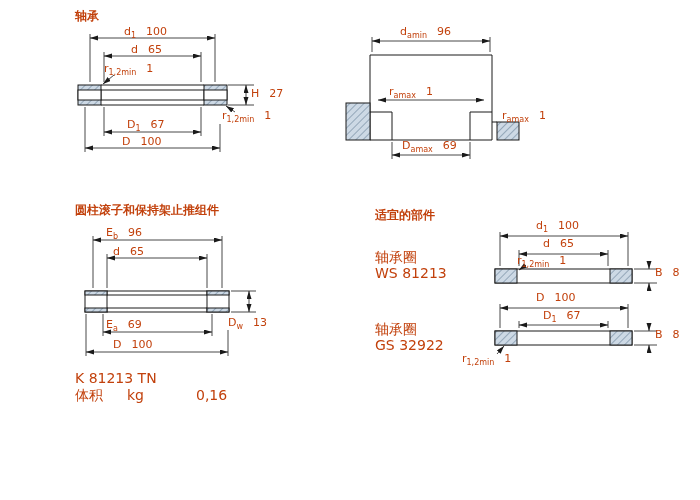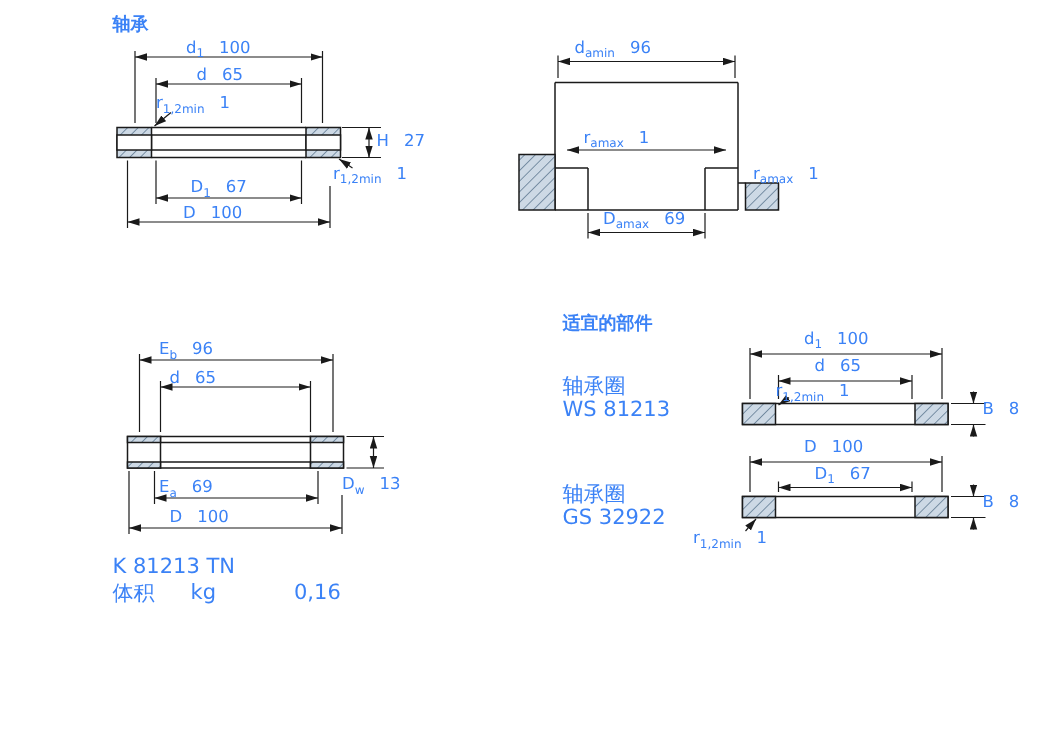--- a/index.html
+++ b/index.html
@@ -1,17 +1,17 @@
 <!DOCTYPE html>
 <html><head>
 <meta charset="utf-8">
 <style>
   html,body{margin:0;padding:0;background:#ffffff;}
   .canvas{position:relative;width:700px;height:500px;background:#ffffff;overflow:hidden;
-          font-family:"DejaVu Sans","Liberation Sans",sans-serif;color:#3b82f6;}
+          font-family:"DejaVu Sans","Liberation Sans",sans-serif;color:#c2410c;}
   .canvas svg{position:absolute;left:0;top:0;}
   .lbl{position:absolute;white-space:nowrap;}
   .title{font-weight:bold;font-size:12px;}
   .txt{font-size:14px;}
   .dim{font-size:11px;}
   .dim sub{font-size:8px;line-height:1;}
   .dim .val{margin-left:10px;}
 </style>
 </head>
 <body>
@@ -145,31 +145,32 @@
       <line x1="519" y1="325" x2="608" y2="325" marker-start="url(#arr)" marker-end="url(#arr)"></line>
       <line x1="634" y1="331" x2="657" y2="331"></line>
       <line x1="634" y1="345" x2="657" y2="345"></line>
       <line x1="649" y1="323" x2="649" y2="331" marker-end="url(#arr)"></line>
       <line x1="649" y1="353" x2="649" y2="345" marker-end="url(#arr)"></line>
       <line x1="497" y1="354" x2="504" y2="346" marker-end="url(#arr)"></line>
     </g>
   </svg>
 
   <div class="lbl title" style="left:75px;top:8px">轴承</div>
+  <div class="lbl title" style="left:75px;top:202px">圆柱滚子和保持架止推组件</div>
   <div class="lbl title" style="left:375px;top:207px">适宜的部件</div>
 
   <div class="lbl dim" style="left:124px;top:25px"><span>d</span><sub>1</sub><span class="val">100</span></div>
   <div class="lbl dim" style="left:131px;top:43px"><span>d</span><sub></sub><span class="val">65</span></div>
   <div class="lbl dim" style="left:104px;top:62px"><span>r</span><sub>1,2min</sub><span class="val">1</span></div>
   <div class="lbl dim" style="left:251px;top:87px"><span>H</span><sub></sub><span class="val">27</span></div>
   <div class="lbl dim" style="left:222px;top:109px"><span>r</span><sub>1,2min</sub><span class="val">1</span></div>
   <div class="lbl dim" style="left:127px;top:118px"><span>D</span><sub>1</sub><span class="val">67</span></div>
   <div class="lbl dim" style="left:122px;top:135px"><span>D</span><sub></sub><span class="val">100</span></div>
 
-  <div class="lbl dim" style="left:383px;top:25px"><span>d</span><sub>amin</sub><span class="val">96</span></div>
+  <div class="lbl dim" style="left:400px;top:25px"><span>d</span><sub>amin</sub><span class="val">96</span></div>
   <div class="lbl dim" style="left:389px;top:85px"><span>r</span><sub>amax</sub><span class="val">1</span></div>
   <div class="lbl dim" style="left:502px;top:109px"><span>r</span><sub>amax</sub><span class="val">1</span></div>
   <div class="lbl dim" style="left:402px;top:139px"><span>D</span><sub>amax</sub><span class="val">69</span></div>
 
   <div class="lbl dim" style="left:106px;top:226px"><span>E</span><sub>b</sub><span class="val">96</span></div>
   <div class="lbl dim" style="left:113px;top:245px"><span>d</span><sub></sub><span class="val">65</span></div>
   <div class="lbl dim" style="left:228px;top:316px"><span>D</span><sub>w</sub><span class="val">13</span></div>
   <div class="lbl dim" style="left:106px;top:318px"><span>E</span><sub>a</sub><span class="val">69</span></div>
   <div class="lbl dim" style="left:113px;top:338px"><span>D</span><sub></sub><span class="val">100</span></div>
 

